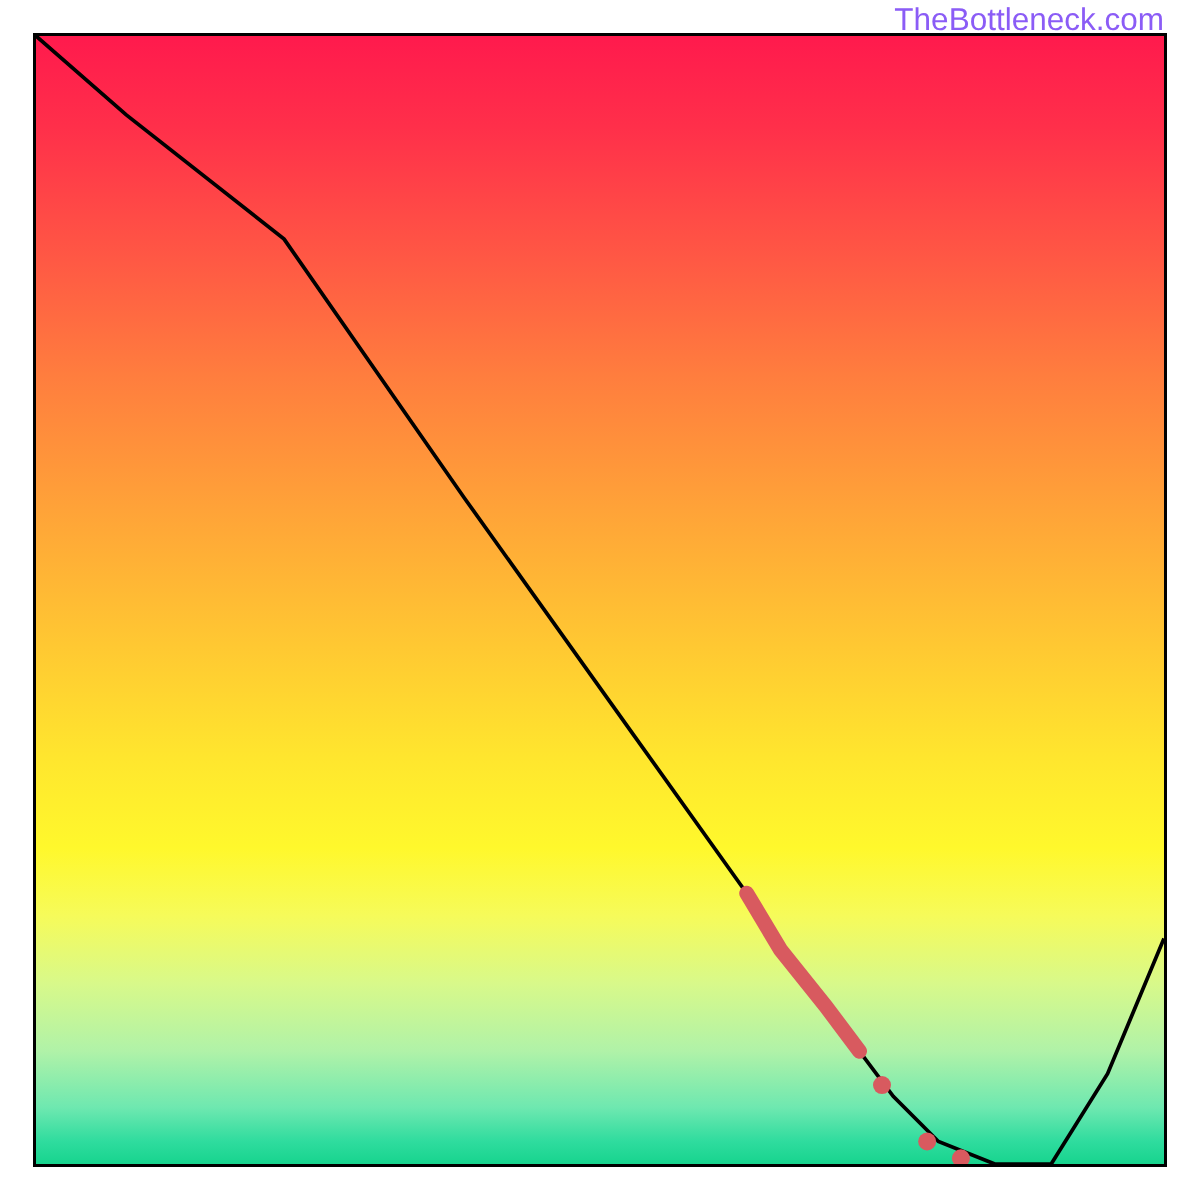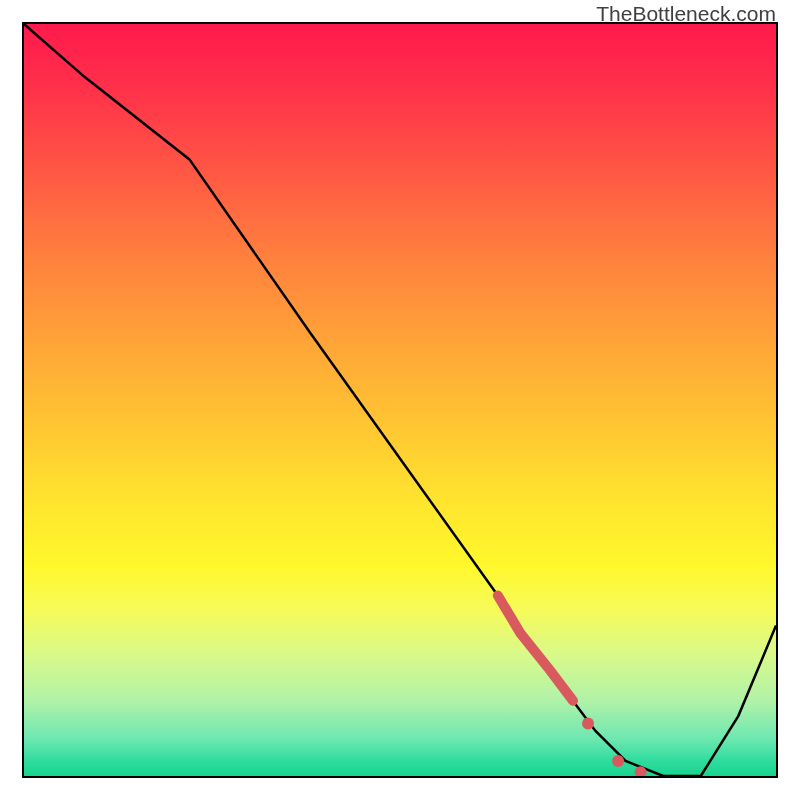--- a/index.html
+++ b/index.html
@@ -39,21 +39,21 @@
       #6ee8b0 95%,
       #2fdc9e 98%,
       #17d48e 100%
     );
   }
   .watermark {
     position: absolute;
     top: 2px;
     right: 24px;
     font-size: 21px;
-    color: #404040;
+    color: #8b5cf6;
     font-family: Arial, sans-serif;
   }
   svg.overlay {
     position: absolute;
     left: 0;
     top: 0;
     width: 752px;
     height: 752px;
   }
 </style>

